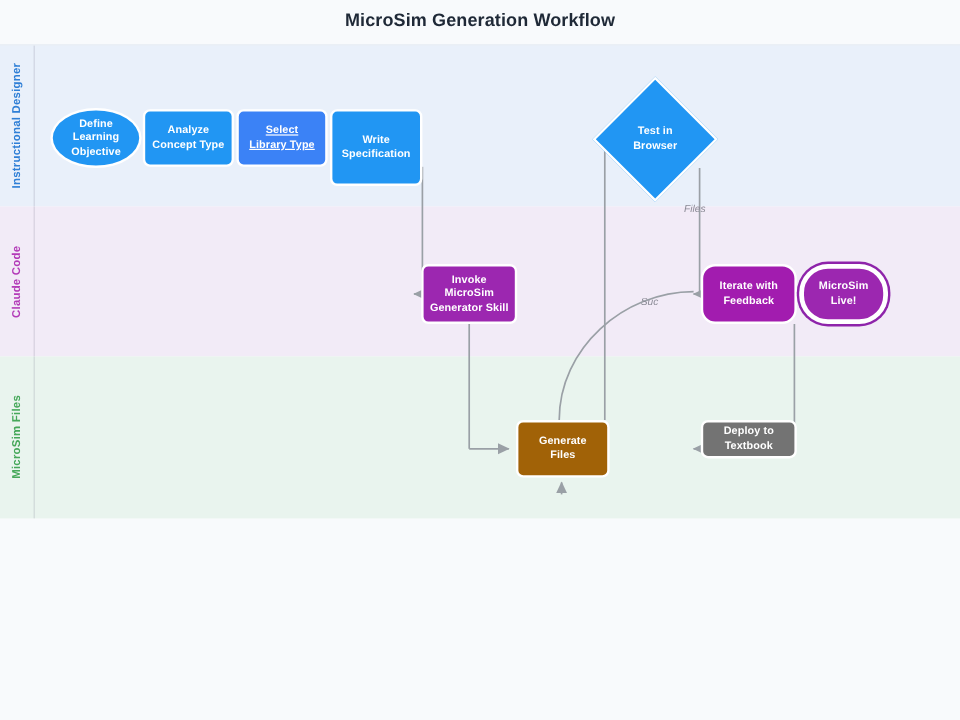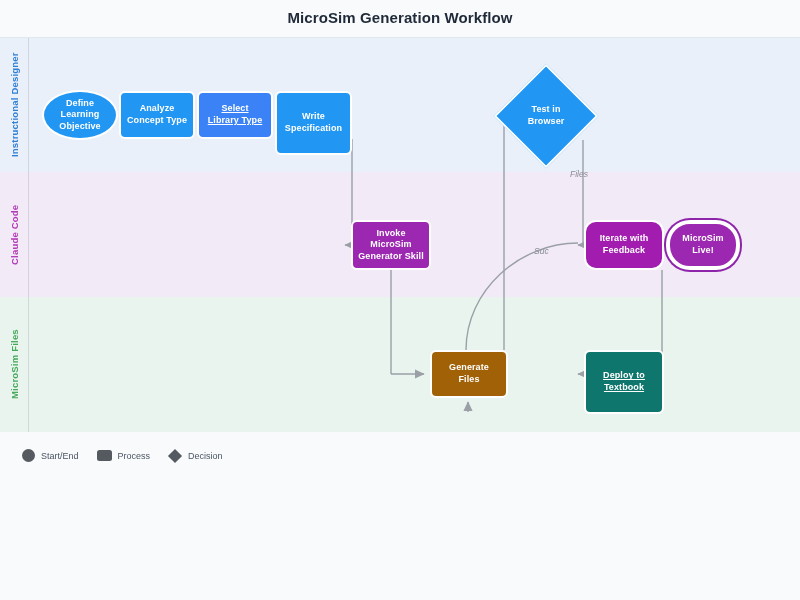--- a/index.html
+++ b/index.html
@@ -240,38 +240,24 @@
       </div>
       <div class="node process" style="left: 584px; top: 220px; width: 80px; height: 50px; background: #a21caf; border-radius: 12px;">
         <span class="lbl">Iterate with<br>Feedback</span>
       </div>
       <div class="node endnode" style="left: 668px; top: 222px; width: 70px; height: 46px; background: rgb(156, 39, 176); border-radius: 22px;">
         <span class="lbl">MicroSim<br>Live!</span>
       </div>
       <div class="node process" style="left: 430px; top: 350px; width: 78px; height: 48px; background: #a16207;">
         <span class="lbl">Generate<br>Files</span>
       </div>
-      <div class="node process" style="left: 584px; top: 350px; width: 80px; height: 64px; background: #0f766e; text-decoration: underline;">
+      <div class="node process" style="left: 584px; top: 350px; width: 80px; height: 32px; background: #737373;">
         <span class="lbl">Deploy to<br>Textbook</span>
       </div>
     </div>
 
   <div id="edge-labels-layer">
       <div class="edge-label" style="left: 570px; top: 169px;">Files</div>
       <div class="edge-label" style="left: 534px; top: 246px;">Suc</div>
     </div>
 
-  <div id="legend">
-      <div class="legend-item">
-        <div class="swatch-circle" style="background: rgb(85, 90, 96);"></div>
-        <span>Start/End</span>
-      </div>
-      <div class="legend-item">
-        <div class="swatch-square" style="background: rgb(85, 90, 96);"></div>
-        <span>Process</span>
-      </div>
-      <div class="legend-item">
-        <div class="swatch-diamond" style="background: rgb(85, 90, 96);"></div>
-        <span>Decision</span>
-      </div>
-    </div>
 
 </div>
 
 </body></html>

